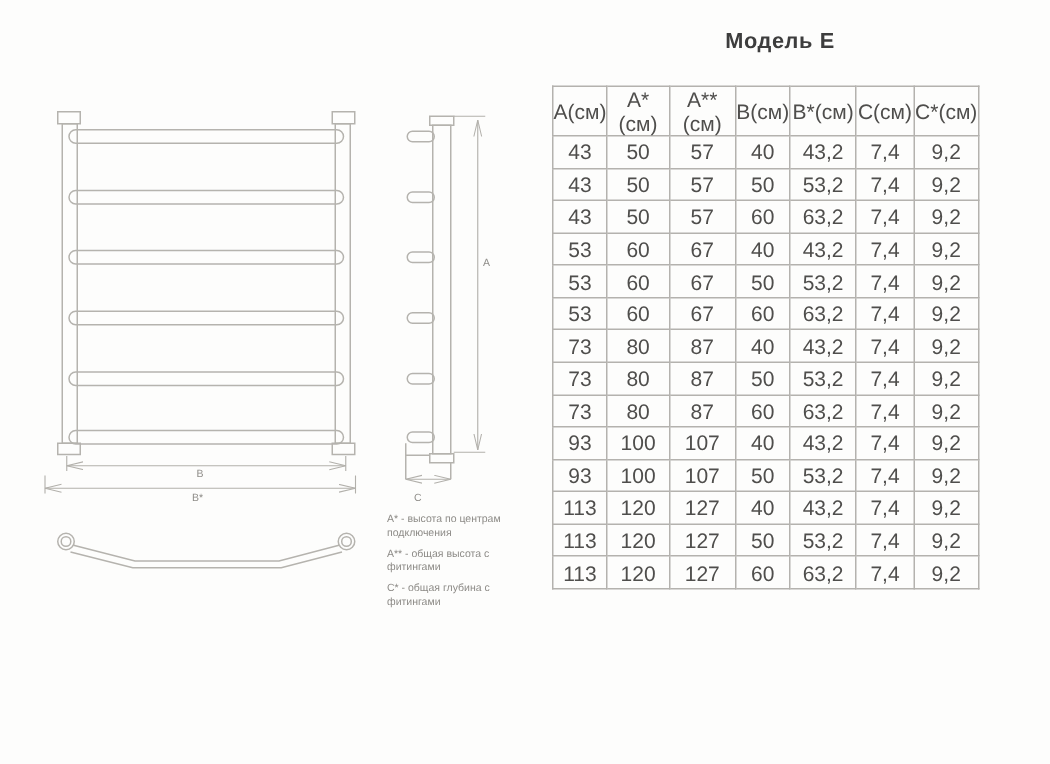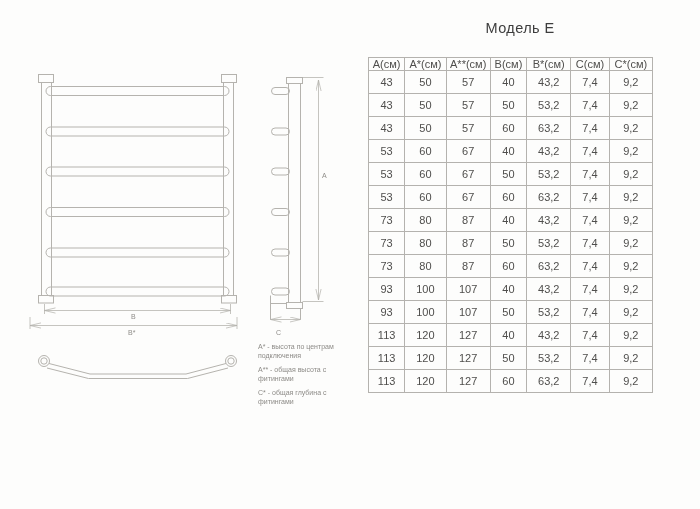--- a/index.html
+++ b/index.html
@@ -1,32 +1,32 @@
 <!DOCTYPE html>
 <html><head>
 <meta charset="utf-8">
 <style>
   html,body{margin:0;padding:0;background:#fdfdfc;}
   .canvas{position:relative;width:700px;height:509px;background:#fdfdfc;
           font-family:"Liberation Sans",sans-serif;overflow:hidden;}
   .title{position:absolute;left:430px;top:20px;width:180px;margin:0;
-         text-align:center;font-size:14.5px;font-weight:400;color:#3d3d3d;letter-spacing:.4px;}
+         text-align:center;font-size:14.5px;font-weight:700;color:#3d3d3d;letter-spacing:.4px;}
   svg.drawing{position:absolute;left:0;top:0;}
   .ln{fill:none;stroke:#b5b3ae;stroke-width:1;}
   .dl{fill:none;stroke:#b2b0ab;stroke-width:.75;}
   .dim-label{position:absolute;font-size:7px;color:#8f8d89;}
   .lbl-a{left:322px;top:172px;}
   .lbl-b{left:131px;top:313px;}
   .lbl-bstar{left:128px;top:329px;}
   .lbl-c{left:276px;top:329px;}
   .legend{position:absolute;left:258px;top:342px;width:97px;font-size:7px;
           color:#8d8b87;line-height:1.35;}
   .legend p{margin:0 0 4px 0;}
   .spec-table{position:absolute;left:368px;top:57px;width:285px;height:336px;
-              border-collapse:collapse;table-layout:fixed;font-size:11px;color:#4f4e4c;}
+              border-collapse:collapse;table-layout:fixed;font-size:14px;color:#4f4e4c;}
   .spec-table th,.spec-table td{border:1px solid #b4b2ae;font-weight:400;
               text-align:center;vertical-align:middle;padding:0;}
 </style>
 </head>
 <body>
 
 <div class="canvas">
 
   <h1 class="title">Модель Е</h1>
 

